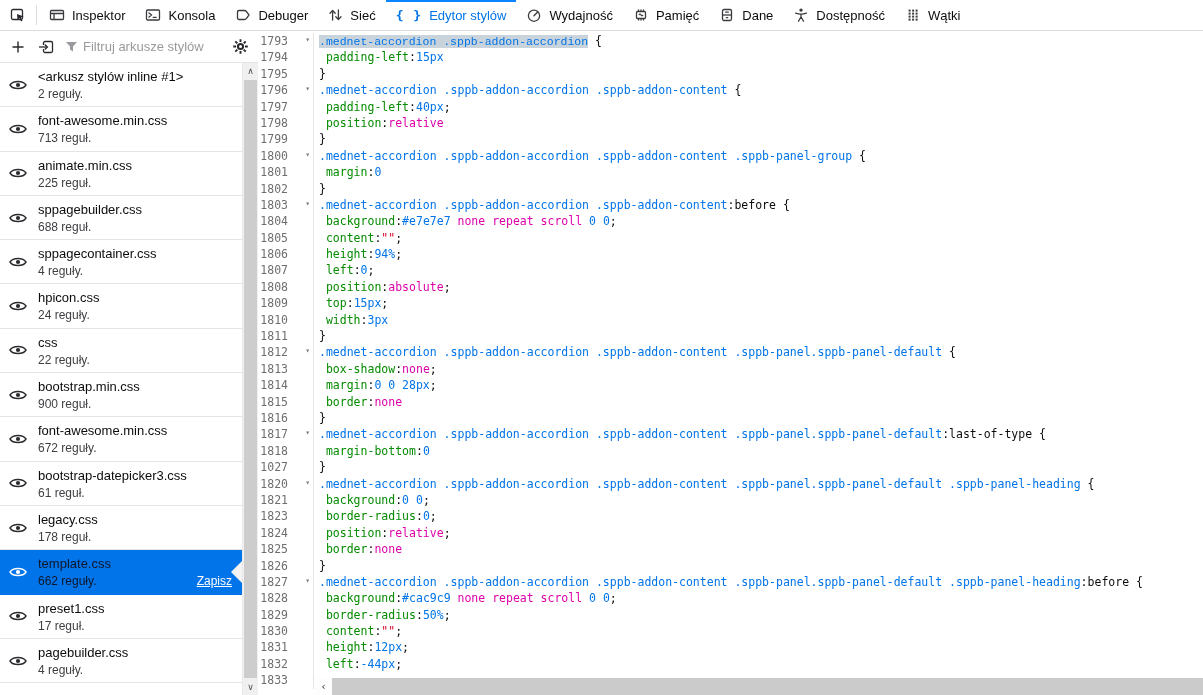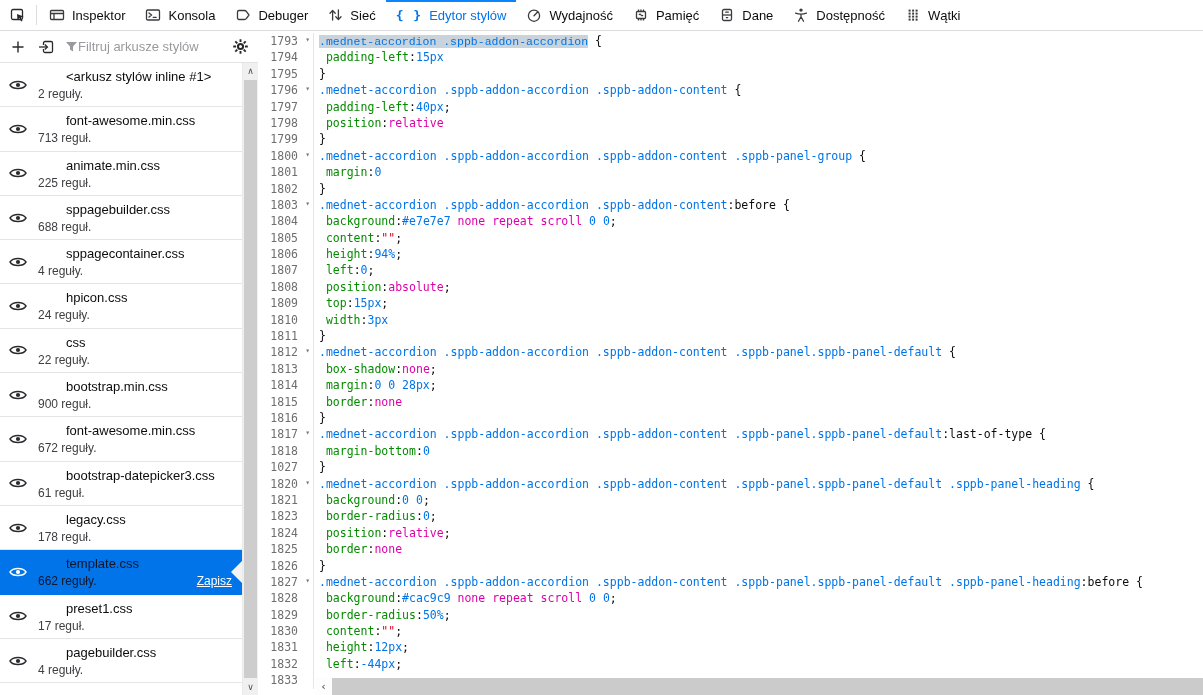--- a/index.html
+++ b/index.html
@@ -18,30 +18,30 @@
   .tab.active { color:#0074e9; }
   .tab.active .ticon { color:#0074e9; }
   .tab.active::before { content:''; position:absolute; top:0; left:0; right:0; height:2px; background:#0a84ff; }
   .brace { font-family:"DejaVu Sans Mono", monospace; font-size:13px; font-weight:bold; letter-spacing:1px; }
 
   
   .sidebar { position:absolute; top:31px; left:0; width:258px; bottom:0; background:#fff; }
   .side-head { height:32px; border-bottom:1px solid #e3e3e4; display:flex; align-items:center;
                padding:0 5px; gap:2px; background:#fff; }
   .icon-btn { width:26px; height:26px; display:flex; align-items:center; justify-content:center; color:#2a2a2e; }
-  .filterbox { flex:1; display:flex; align-items:center; padding-left:4px; }
+  .filterbox { flex:1; display:flex; align-items:center; gap:5px; padding-left:4px; }
   .filterbox input { border:none; outline:none; flex:1; font-size:13px; color:#0c0c0d;
                      font-family:"Liberation Sans", sans-serif; background:transparent; width:100%; }
   .filterbox input::placeholder { color:#9a9a9e; }
   .side-list { position:absolute; top:32px; left:0; width:242px; bottom:0; overflow:hidden; }
   .side-item { height:44.3px; border-bottom:1px solid #e4e4e5; position:relative;
                padding:4px 6px 0 38px; }
   .eye { position:absolute; left:9px; top:50%; transform:translateY(-50%); color:#2a2a2e; display:flex; }
   .s-name { display:block; font-size:13px; line-height:19px; color:#0c0c0d;
-            white-space:nowrap; overflow:hidden;margin-left:28px; }
+            white-space:nowrap; overflow:hidden; }
   .s-count { display:block; font-size:12px; line-height:16px; color:#3f3f43; }
   .side-item.selected { background:#0074e8; border-color:#0074e8; }
   .side-item.selected .s-name, .side-item.selected .s-count { color:#0f172a; }
   .side-item.selected .eye { color:#fff; }
   .save-link { position:absolute; right:10px; bottom:6px; font-size:12px; color:#fff;
                text-decoration:underline; cursor:pointer; }
   .sel-arrow { position:absolute; right:0; top:50%; transform:translateY(-50%); width:0; height:0;
                border-top:11px solid transparent; border-bottom:11px solid transparent;
                border-right:11px solid #f3f3f3; }
   .side-scroll { position:absolute; top:32px; right:0; width:16px; bottom:0; background:#f0f0f0;
@@ -51,21 +51,21 @@
   .sb-arrow.down { position:absolute; bottom:0; left:0; right:0; }
   .sb-thumb { position:absolute; top:17px; bottom:17px; left:1px; right:1px; background:#cdcdcd; }
 
   
   .editor { position:absolute; top:31px; left:258px; right:0; bottom:0; background:#fff;
             font-family:"DejaVu Sans Mono", monospace; font-size:11.5px; }
   .code-scroll { position:absolute; inset:0; padding-top:2px; overflow:hidden; }
   .cm-row { display:flex; height:16.4px; line-height:16.4px; white-space:pre; }
   .gutter { flex:0 0 56px; width:56px; position:relative; color:#6e6e6e;
             border-right:1px solid #e5e5e5; }
-  .lnum { position:absolute; right:15px; }
+  .lnum { position:absolute; right:25px; }
   .fold { position:absolute; right:3px; top:-1px; color:#7a7a7a; font-size:8px; }
   .code { padding-left:5px; color:#0c0c0d; }
   .tk-sel  { color:#0074e8; }
   .tk-prop { color:#058b00; }
   .tk-num  { color:#0074e8; }
   .tk-kw   { color:#dd00a9; }
   .tk-str  { color:#d70022; }
   .tk-txt  { color:#0c0c0d; }
   .tk-selhl{ color:#0074e8; background:#c9d3dc;font-family:Liberation Mono, monospace; }
 

